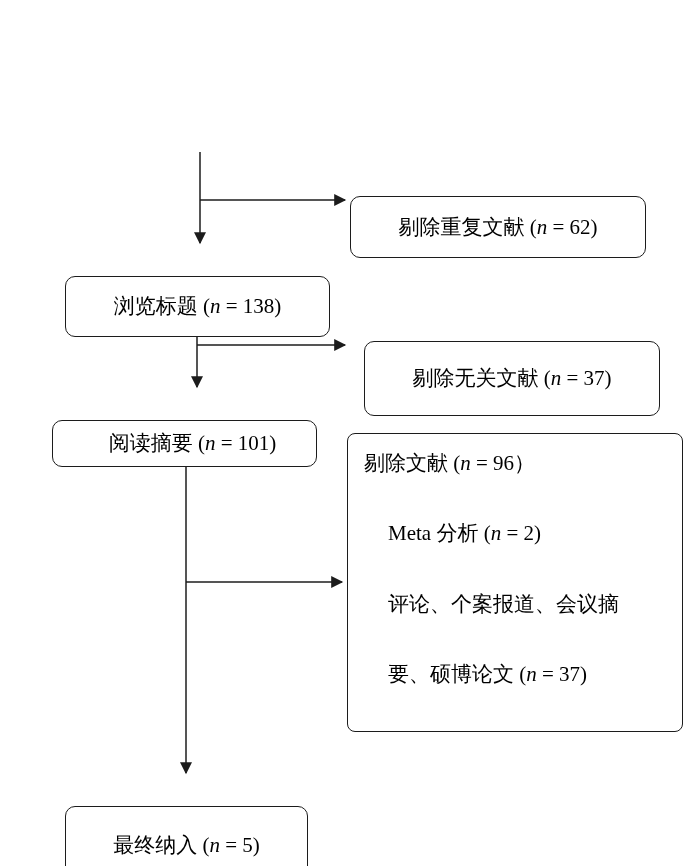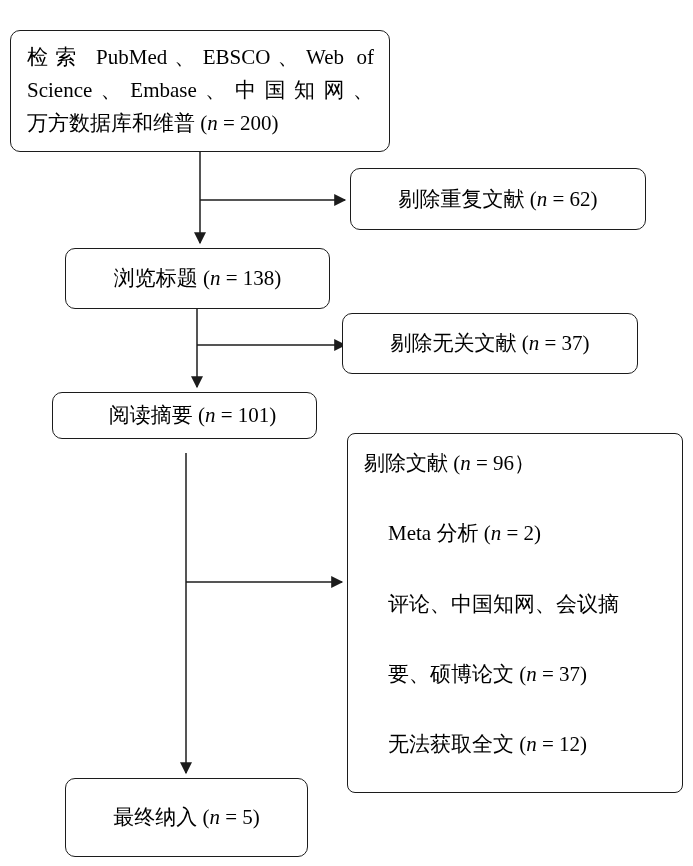--- a/index.html
+++ b/index.html
@@ -28,44 +28,45 @@
     border: 1.5px solid #1c1c1c;
     border-radius: 10px;
     font-size: 21px;
     line-height: 1.25;
   }
   .center {
     display: flex;
     align-items: center;
     justify-content: center;
     text-align: center;
+    margin-top: 28px;
   }
   
   #box-search {
     left: 10px; top: 30px;
     width: 380px; height: 122px;
     padding: 10px 15px 0 16px;
   }
   #box-search .srch-line { line-height: 33px; white-space: nowrap; }
   #box-search .jline {
     text-align: justify;
     text-align-last: justify;
     white-space: normal;
   }
   
   #box-duplicates { left: 350px; top: 168px; width: 296px; height: 62px; }
-  #box-irrelevant { left: 342px; top: 313px; width: 296px; height: 61px; }
+  #box-irrelevant { left: 364px; top: 313px; width: 296px; height: 75px; }
   
   #box-titles   { left: 65px; top: 248px; width: 265px; height: 61px; }
   #box-abstract { left: 52px; top: 392px; width: 265px; height: 47px; padding-left: 16px; }
   #box-final    { left: 65px; top: 778px; width: 243px; height: 79px; }
   
   #box-exclusion {
     left: 347px; top: 433px;
-    width: 336px; height: 360px;
+    width: 336px; height: 299px;
     padding: 12px 8px 12px 16px;
     border-radius: 8px;
   }
   .excl-line {
     line-height: 34.3px;
     white-space: nowrap;
   }
   .excl-line.indent { padding-left: 24px; margin-top: 36px; }
   .nvar { font-style: italic; }
 </style>
@@ -81,47 +82,41 @@
       </marker>
     </defs>
     <path d="M200,152 V243" stroke="#1c1c1c" stroke-width="1.5" fill="none" marker-end="url(#arrowhead)"></path>
     <path d="M200,200 H345" stroke="#1c1c1c" stroke-width="1.5" fill="none" marker-end="url(#arrowhead)"></path>
     <path d="M197,309 V387" stroke="#1c1c1c" stroke-width="1.5" fill="none" marker-end="url(#arrowhead)"></path>
     <path d="M197,345 H345" stroke="#1c1c1c" stroke-width="1.5" fill="none" marker-end="url(#arrowhead)"></path>
     <path d="M186,453 V773" stroke="#1c1c1c" stroke-width="1.5" fill="none" marker-end="url(#arrowhead)"></path>
     <path d="M186,582 H342" stroke="#1c1c1c" stroke-width="1.5" fill="none" marker-end="url(#arrowhead)"></path>
   </svg>
 
-  <div class="box" id="box-search">
-    <div class="srch-line jline">检索 PubMed、EBSCO、Web of</div>
-    <div class="srch-line jline">Science、Embase、中国知网、</div>
-    <div class="srch-line">万方数据库和维普 (<span class="nvar">n</span> = 200)</div>
-  </div>
 
   <div class="box center" id="box-duplicates">
     <span>剔除重复文献 (<span class="nvar">n</span> = 62)</span>
   </div>
 
   <div class="box center" id="box-titles">
     <span>浏览标题 (<span class="nvar">n</span> = 138)</span>
   </div>
 
   <div class="box center" id="box-irrelevant">
     <span>剔除无关文献 (<span class="nvar">n</span> = 37)</span>
   </div>
 
   <div class="box center" id="box-abstract">
     <span>阅读摘要 (<span class="nvar">n</span> = 101)</span>
   </div>
 
   <div class="box" id="box-exclusion">
     <div class="excl-line">剔除文献 (<span class="nvar">n</span> = 96）</div>
     <div class="excl-line indent">Meta 分析 (<span class="nvar">n</span> = 2)</div>
-    <div class="excl-line indent">评论、中国知网、会议摘</div>
+    <div class="excl-line indent">评论、个案报道、会议摘</div>
     <div class="excl-line indent">要、硕博论文 (<span class="nvar">n</span> = 37)</div>
-    <div class="excl-line indent">无法获取全文 (<span class="nvar">n</span> = 12)</div>
   </div>
 
   <div class="box center" id="box-final">
     <span>最终纳入 (<span class="nvar">n</span> = 5)</span>
   </div>
 
 </div>
 
 </body></html>

